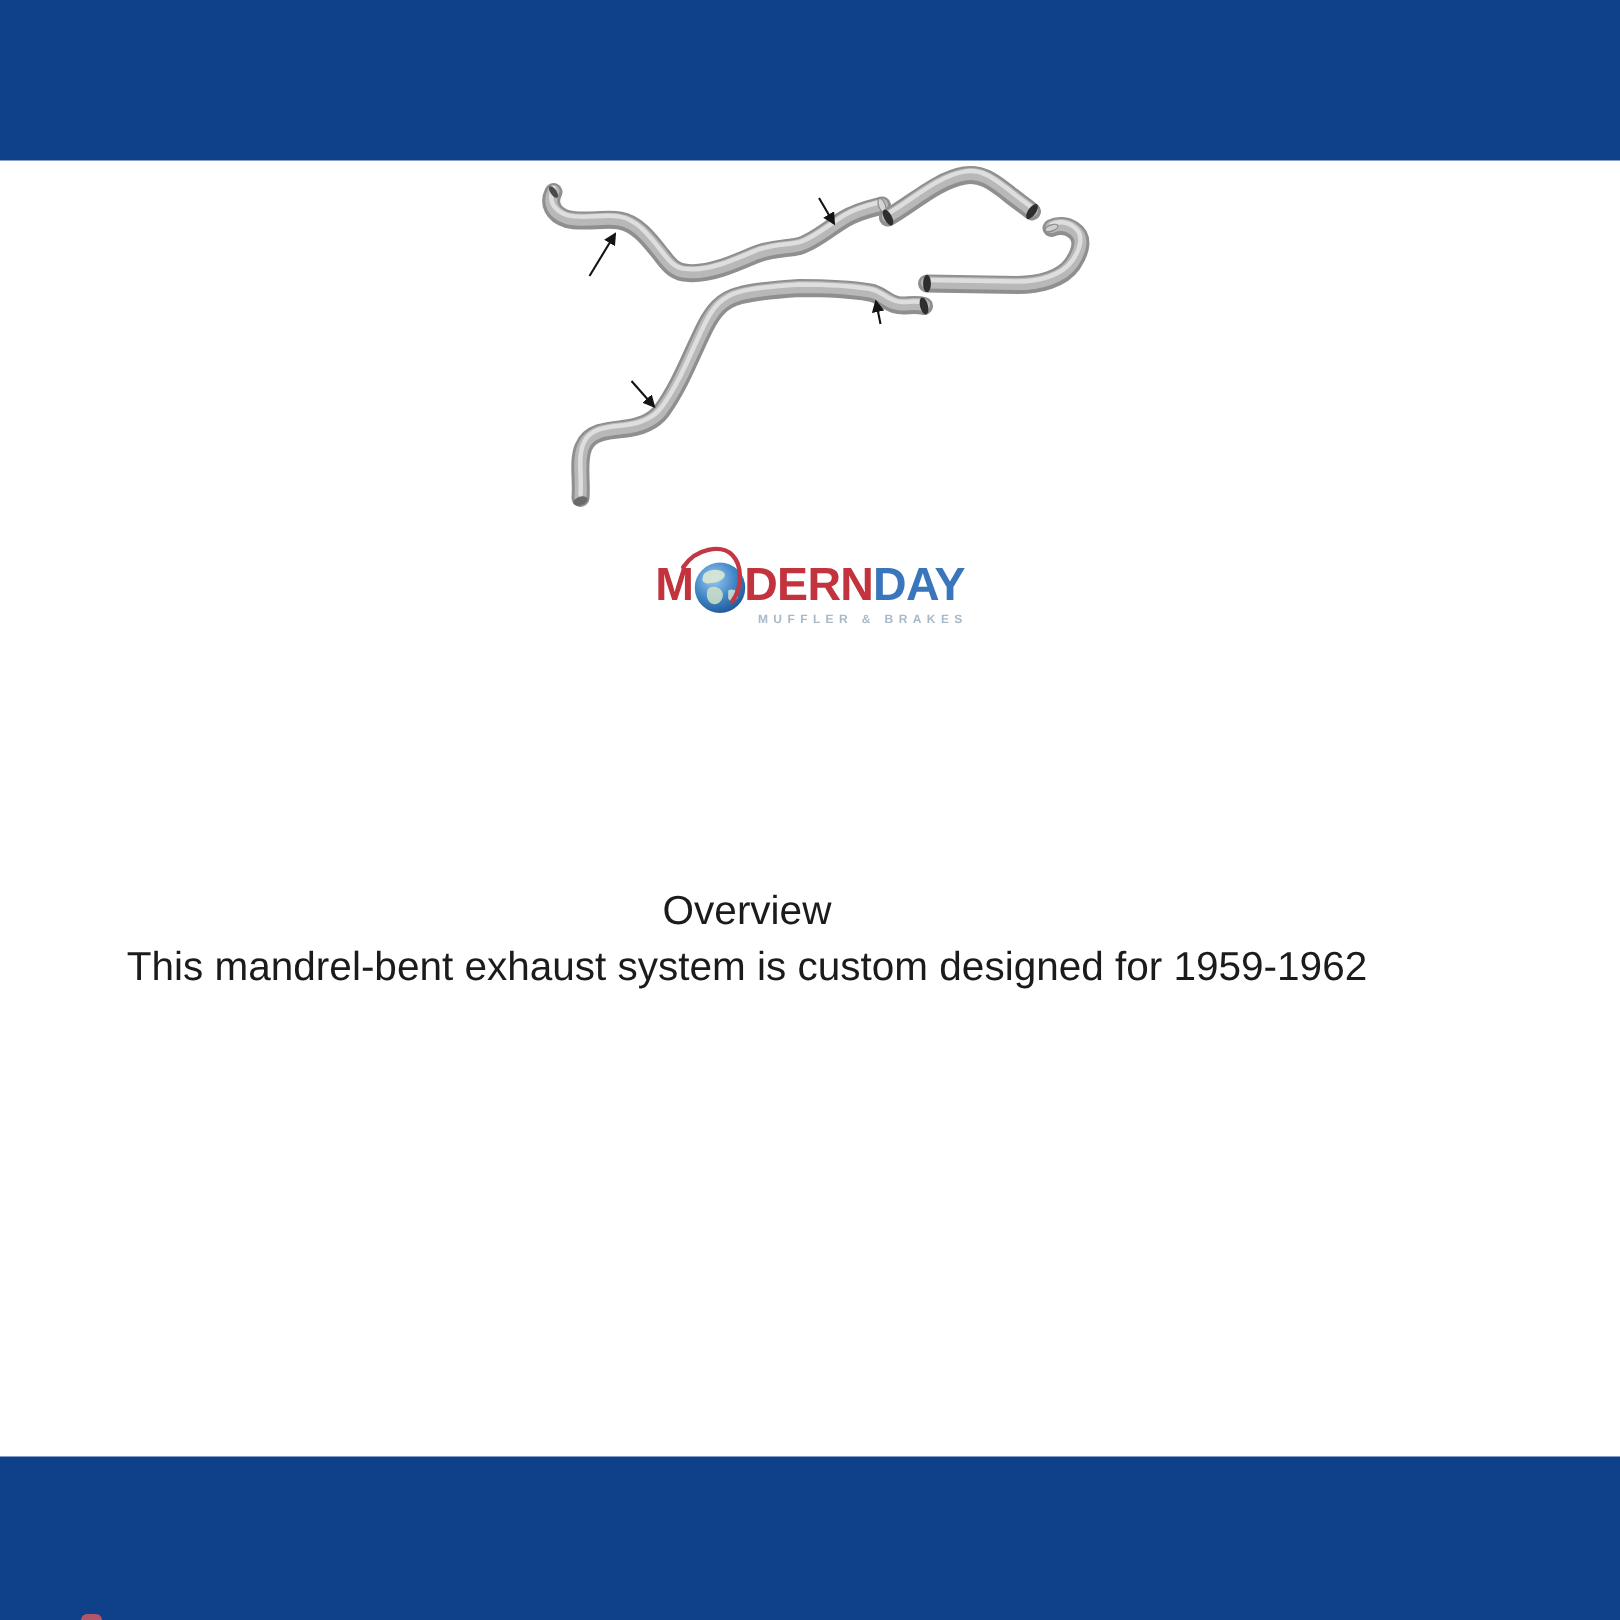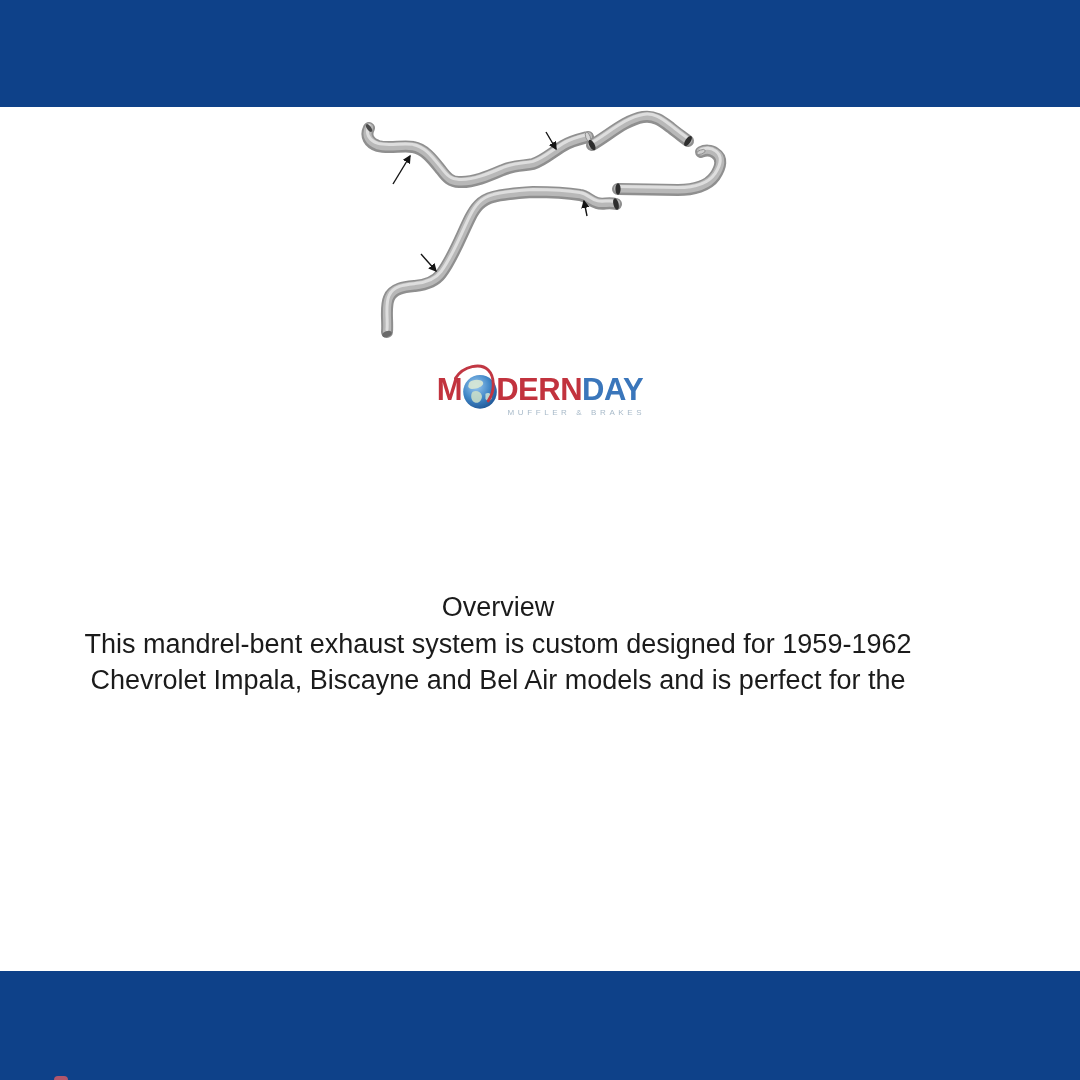--- a/index.html
+++ b/index.html
@@ -33,21 +33,21 @@
     font-weight:bold;font-size:31px;letter-spacing:-0.5px;line-height:44px;
     white-space:pre;
   }
   .logo-m{color:var(--logo-red);}
   .logo-dern{color:var(--logo-red);margin-left:-3px;}
   .logo-day{color:var(--logo-blue);}
   .logo-globe{width:40px;height:44px;margin:0 -1px 0 -2px;position:relative;z-index:2;}
   .logo-globe svg{overflow:visible;display:block;}
   .logo-tagline{
     position:absolute;right:-2px;bottom:-5px;
-    font-size:8px;font-weight:normal;letter-spacing:3.6px;color:var(--tagline);
+    font-size:8px;font-weight:bold;letter-spacing:3.6px;color:var(--tagline);
     white-space:pre;
   }
   
   .overview{
     position:absolute;top:589px;left:0;width:996px;
     text-align:center;color:#1b1b1b;
   }
   .overview-title{
     font-size:27px;line-height:37px;font-weight:400;
   }
@@ -139,17 +139,16 @@
     </span>
     <span class="logo-word logo-dern">DERN</span>
     <span class="logo-word logo-day">DAY</span>
     <span class="logo-tagline">MUFFLER &amp; BRAKES</span>
   </div>
 </div>
 
 <div class="overview">
   <div class="overview-title">Overview</div>
   <div class="overview-line">This mandrel-bent exhaust system is custom designed for 1959-1962</div>
-  <div class="overview-line">Chevrolet Impala, Biscayne and Bel Air models and is perfect for the</div>
 </div>
 
 <div class="band band-bottom"></div>
 <div class="bottom-red-sliver"></div>
 
 </body></html>

